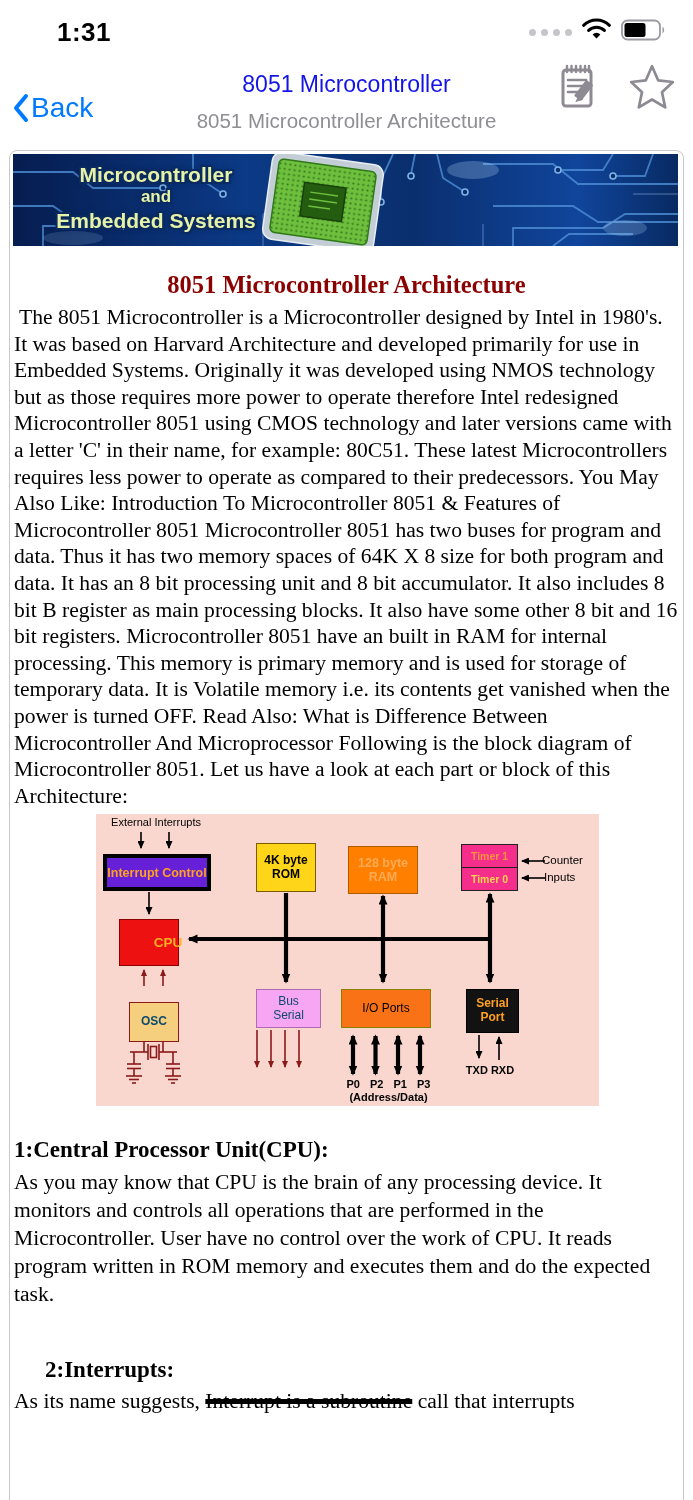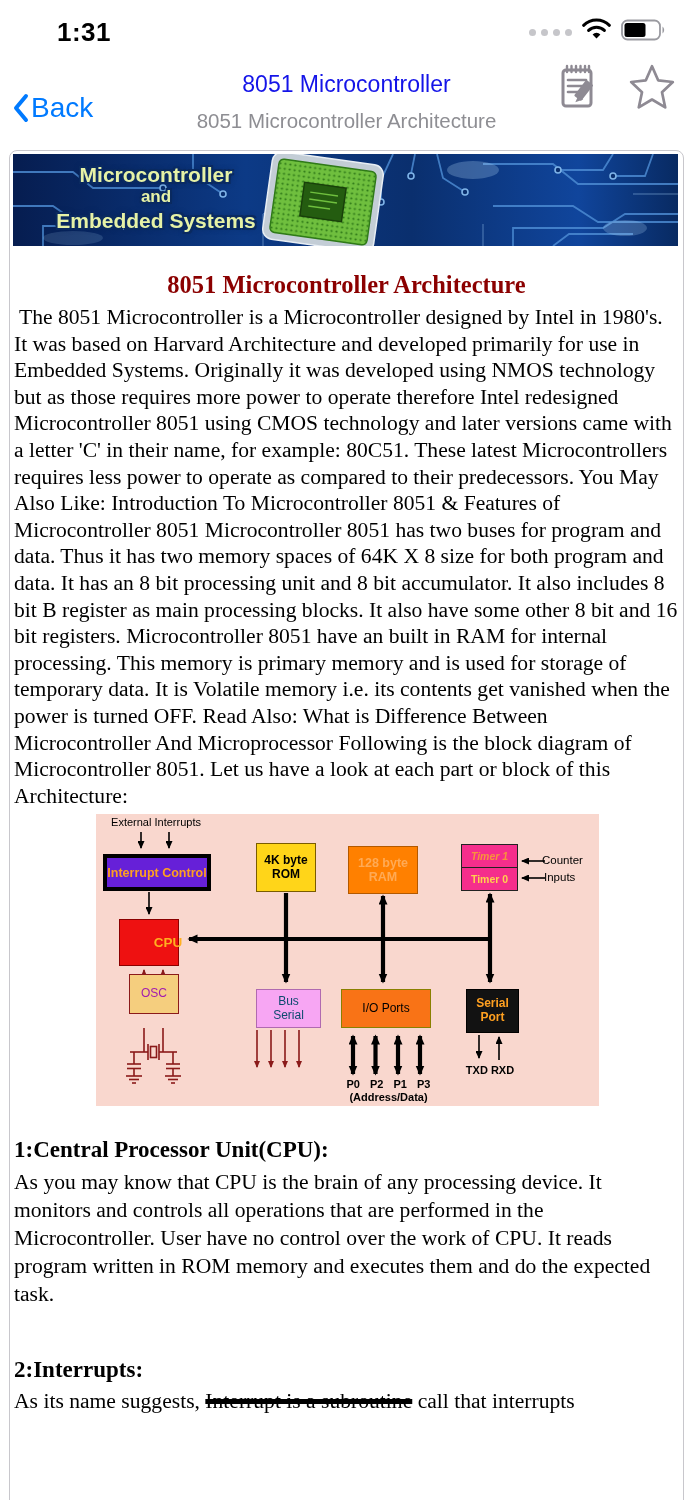--- a/index.html
+++ b/index.html
@@ -42,38 +42,38 @@
 
   
   .article { font-family:"Liberation Serif", serif; color:#000; padding:0 1px; }
   .article-title { text-align:center; color:#8B0000; font-weight:700; font-size:24.5px;
                    margin-top:25px; margin-bottom:5px; }
   .intro { font-size:21.6px; line-height:26.6px; text-indent:5px; }
   .section-heading { font-size:23px; font-weight:700; font-family:"Liberation Serif", serif; }
   .section-body { font-size:21.6px; line-height:28px; }
   .sec1-heading { margin-top:31px; }
   .sec1-body { margin-top:5px; }
-  .sec2-heading { margin-top:49px; }
+  .sec2-heading { margin-top:49px;margin-left:31px; }
   .sec2-body { margin-top:4px; }
   .struck { text-decoration:line-through; text-decoration-thickness:5px; }
 
   
   .diagram { position:relative; width:503px; height:292px; margin-left:82px; margin-top:5px;
              background:#f9d7ce; font-family:"Liberation Sans", sans-serif; }
   .diagram svg.wires { position:absolute; left:0; top:0; pointer-events:none; }
   .dbox { position:absolute; display:flex; flex-direction:column; align-items:center;
           justify-content:center; text-align:center; line-height:1.15; }
   .dlabel { position:absolute; color:#000; }
   .box-ic   { left:7px;  top:40px;  width:108px; height:37px; background:#6620d8; border:4px solid #000000; color:#ffa020; font-weight:700; font-size:12.5px; }
   .box-cpu  { left:23px; top:105px; width:60px;  height:47px; background:#ee1111; border:1.5px solid #8b0000; color:#ffb020; font-weight:700; font-size:13.5px;padding-left:38px; }
   .box-rom  { left:160px;top:29px;  width:60px;  height:49px; background:#ffd519; border:1.5px solid #7a5c00; color:#000; font-size:12px; font-weight:600; }
   .box-ram  { left:252px;top:32px;  width:70px;  height:48px; background:#ff8000; border:1.5px solid #b35900; color:#ffaa55; font-weight:700; font-size:12.5px; }
-  .box-t1   { left:365px;top:30px;  width:57px;  height:24px; background:#f52e8c; border:1.5px solid #222; color:#f8923c; font-weight:700; font-size:10.5px;font-style:italic; }
+  .box-t1   { left:365px;top:30px;  width:57px;  height:24px; background:#f52e8c; border:1.5px solid #222; color:#f8923c; font-weight:700; font-size:10.5px; }
   .box-t0   { left:365px;top:53px;  width:57px;  height:24px; background:#f52e8c; border:1.5px solid #222; color:#ffd24d; font-weight:700; font-size:10.5px; }
-  .box-osc  { left:33px; top:160px; width:50px;  height:40px; background:#f5ce7e; border:1.5px solid #8b1a1a; color:#a21caf; font-size:12px; }
+  .box-osc  { left:33px; top:188px; width:50px;  height:40px; background:#f5ce7e; border:1.5px solid #8b1a1a; color:#0c4a6e; font-size:12px;font-weight:bold; }
   .box-bus  { left:160px;top:175px; width:65px;  height:39px; background:#f7a6f3; border:1.5px solid #b06ab0; color:#0c4a6e; font-size:12px; }
   .box-io   { left:245px;top:175px; width:90px;  height:39px; background:#f97316; border:1.5px solid #8a8000; color:#000; font-size:12px; }
   .box-ser  { left:370px;top:175px; width:53px;  height:44px; background:#121212; border:1px solid #000; color:#ffa020; font-weight:700; font-size:12px; }
   .lbl-ext  { left:2px;  top:2px;  width:116px; text-align:center; font-size:11px; }
   .lbl-counter { left:446px; top:40px; font-size:11.5px; }
   .lbl-inputs  { left:448px; top:57px; font-size:11.5px; }
   .lbl-ports   { left:240px; top:264px; width:105px; text-align:center; font-weight:700; font-size:11px; word-spacing:7px; }
   .lbl-addr    { left:225px; top:277px; width:135px; text-align:center; font-weight:700; font-size:11px; }
   .lbl-txd     { left:363px; top:250px; width:62px;  text-align:center; font-weight:700; font-size:11px; }
 </style>

